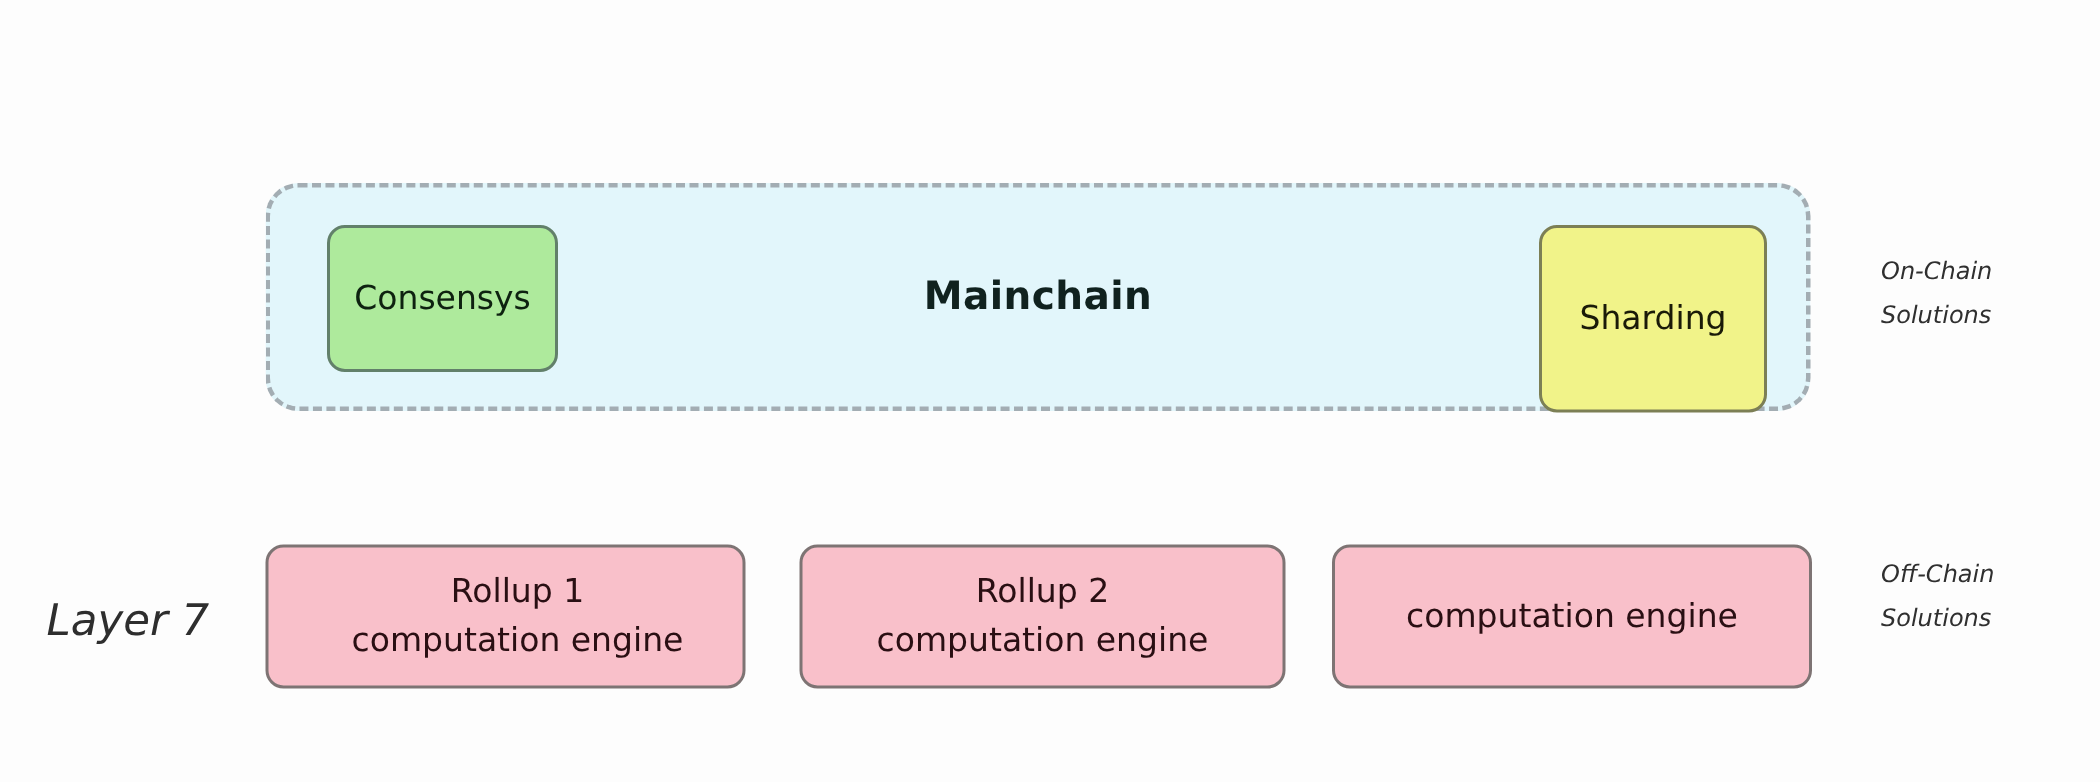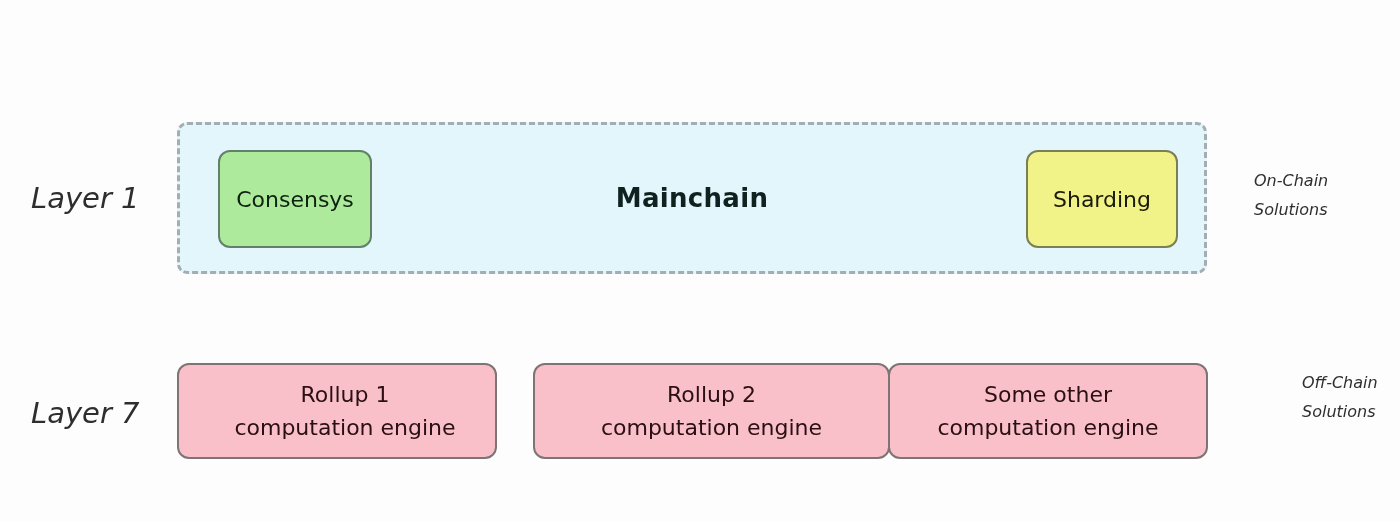--- a/index.html
+++ b/index.html
@@ -49,34 +49,34 @@
   
   .side-label {
     position: absolute;
     font-style: italic;
     font-size: 16px;
     line-height: 29px;
     color: #2f2f2f;
     white-space: nowrap;
   }
   .side-label.on-chain  { left: 1254px; top: 166px; }
-  .side-label.off-chain { left: 1254px; top: 368px; margin-left: 48px; }
+  .side-label.off-chain { left: 1254px; top: 368px; }
   .side-label .ln { display: block; }
 
   
   .l1-container {
     position: absolute;
     left: 177px;
     top: 122px;
     width: 1030px;
     height: 152px;
     box-sizing: border-box;
     background: #e2f6fb;
     border: 3px dashed #a3adb3;
-    border-radius: 10px;
+    border-radius: 22px;
   }
 
   .mainchain-label {
     position: absolute;
     left: 0;
     right: 0;
     top: 58px;
     text-align: center;
     font-size: 26px;
     font-weight: bold;
@@ -103,52 +103,51 @@
     background: #aeea9c;
     border: 2.5px solid #62806a;
     font-size: 22px;
     color: #0e2210;
   }
 
   .node.sharding {
     left: 1026px;
     top: 150px;
     width: 152px;
-    height: 98px;
+    height: 125px;
     background: #f1f389;
     border: 2.5px solid #7c7f55;
     font-size: 22px;
     color: #1a1a08;
   }
 
   
   .node.rollup {
     top: 363px;
     height: 96px;
     background: #f9c0ca;
     border: 2.5px solid #7e7474;
     border-radius: 12px;
     font-size: 22px;
     color: #2a0f13;
     line-height: 33px;
   }
   .node.rollup-1 { left: 177px;  width: 320px; padding-left: 16px; }
-  .node.rollup-2 { left: 533px;  width: 357px; }
+  .node.rollup-2 { left: 533px;  width: 324px; }
   .node.rollup-3 { left: 888px;  width: 320px; }
 
   .node .lbl { display: block; }
   .node .lbl .ln { display: block; }
 </style>
 </head>
 <body>
 
 <div id="canvas">
 
 
-  <div class="row-label layer1">Layer 1</div>
 
   <div class="l1-container">
     <div class="mainchain-label">Mainchain</div>
   </div>
 
   <div class="node consensys">
     <span class="lbl">Consensys</span>
   </div>
 
   <div class="node sharding">
@@ -171,21 +170,20 @@
 
   <div class="node rollup rollup-2">
     <span class="lbl">
       <span class="ln">Rollup 2</span>
       <span class="ln">computation engine</span>
     </span>
   </div>
 
   <div class="node rollup rollup-3">
     <span class="lbl">
-      <span class="ln">Some other</span>
       <span class="ln">computation engine</span>
     </span>
   </div>
 
   <div class="side-label off-chain">
     <span class="ln">Off-Chain</span>
     <span class="ln">Solutions</span>
   </div>
 
 </div>

